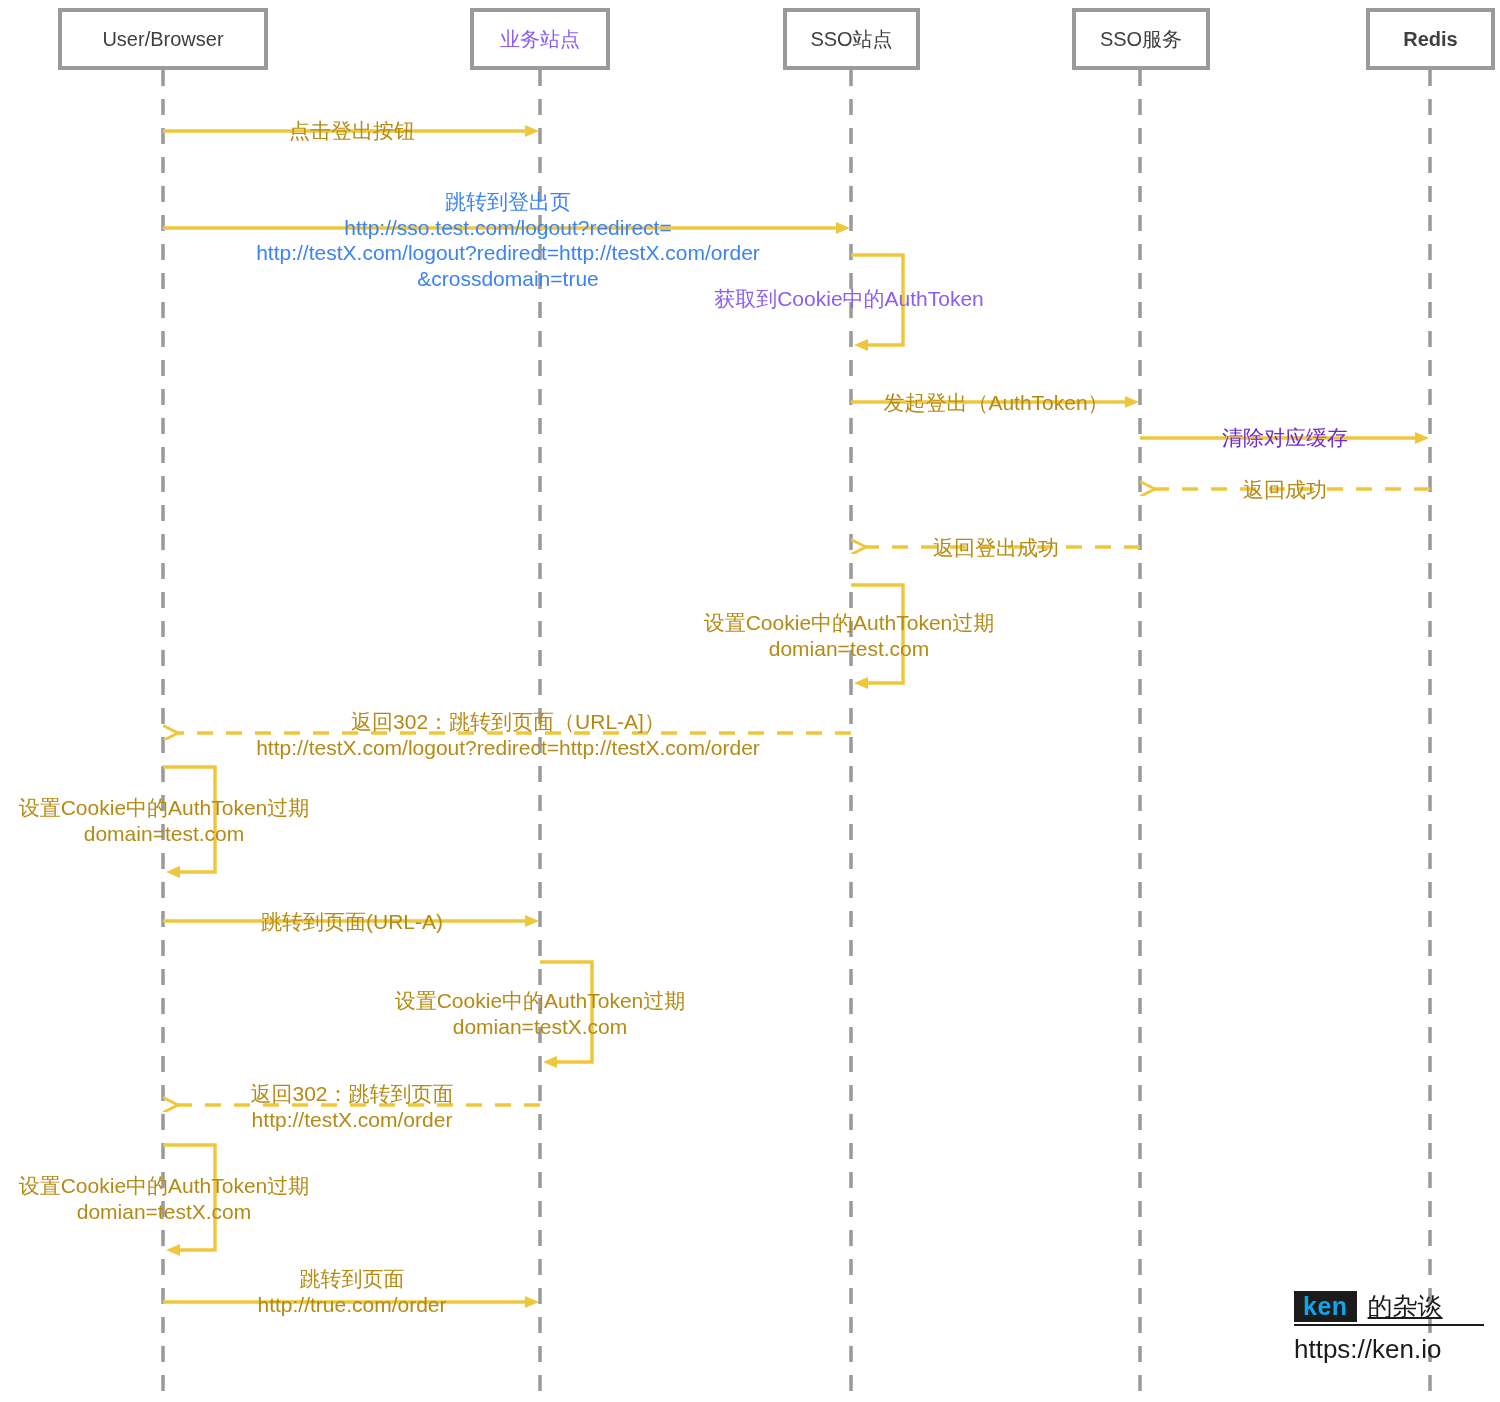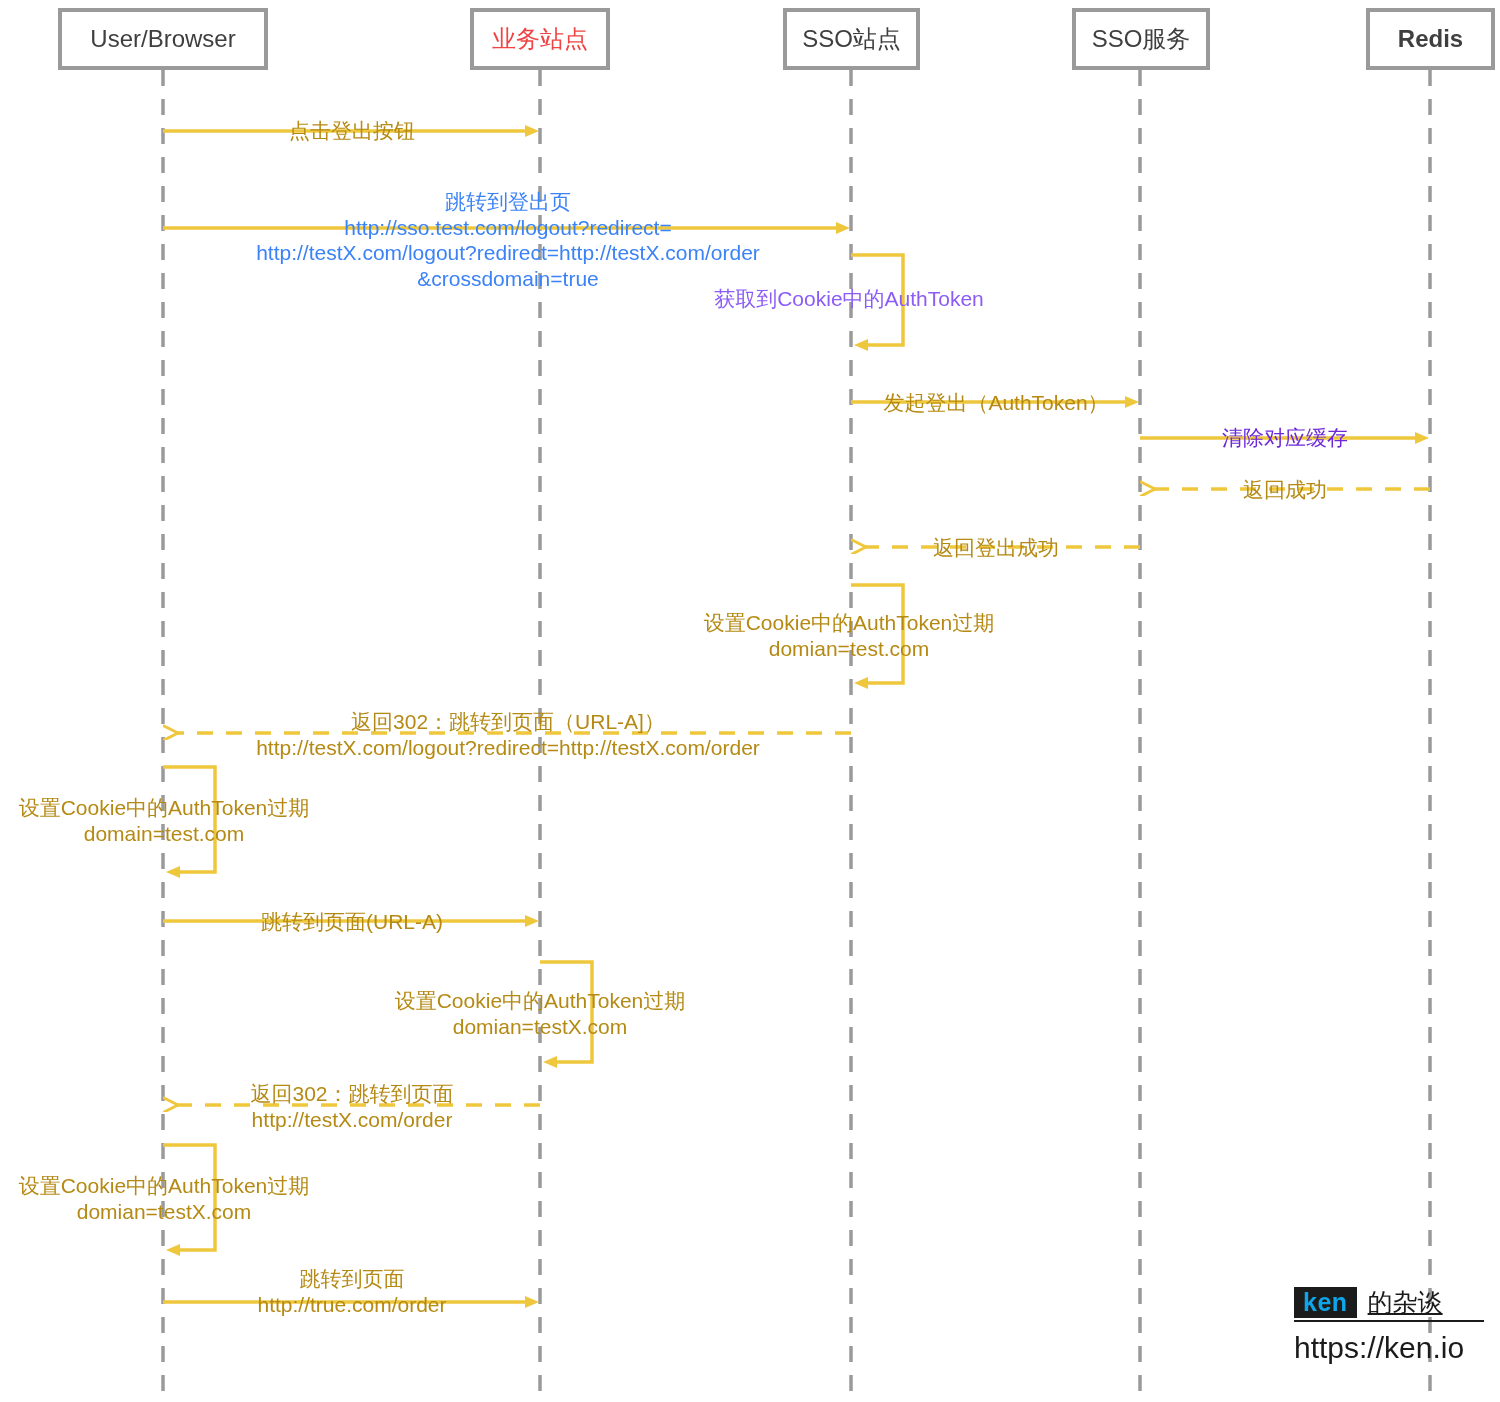--- a/index.html
+++ b/index.html
@@ -27,21 +27,21 @@
   
   .participant-box {
     position: absolute;
     box-sizing: border-box;
     border: 4px solid #9a9a9a;
     background: #ffffff;
     display: flex;
     align-items: center;
     justify-content: center;
     color: #3f3f3f;
-    font-size: 24px;
+    font-size: 20px;
     line-height: 1;
     white-space: nowrap;
   }
   .participant-label {
     pointer-events: none;
   }
   
   .msg-label {
     position: absolute;
     color: #b58a14;
@@ -80,21 +80,21 @@
   }
   .wm-text {
     color: #1b1b1b;
     font-size: 25px;
     margin-left: 11px;
     line-height: 1.05;
     text-decoration: underline;
   }
   .wm-url {
     color: #1b1b1b;
-    font-size: 30px;
+    font-size: 26px;
     margin-top: 9px;
     text-align: left;
     line-height: 1.1;
   }
 </style>
 </head>
 <body>
 
 <div id="diagram-root">
 
@@ -164,21 +164,21 @@
           <line x1="163" y1="1302" x2="526" y2="1302" stroke="#EFC73D" stroke-width="3.5" marker-end="url(#solid-head)"></line>
         </g>
       </g>
   </svg>
 
   <div id="participants-layer">
       <div class="participant-box" style="left: 58px; top: 8px; width: 210px; height: 62px; border-color: rgb(154, 154, 154);">
         <span class="participant-label" style="color: rgb(63, 63, 63);">User/Browser</span>
       </div>
       <div class="participant-box" style="left: 470px; top: 8px; width: 140px; height: 62px; border-color: rgb(154, 154, 154);">
-        <span class="participant-label" style="color: #ef4444;">业务站点</span>
+        <span class="participant-label" style="color: #8b5cf6;">业务站点</span>
       </div>
       <div class="participant-box" style="left: 783px; top: 8px; width: 137px; height: 62px; border-color: rgb(154, 154, 154);">
         <span class="participant-label" style="color: rgb(63, 63, 63);">SSO站点</span>
       </div>
       <div class="participant-box" style="left: 1072px; top: 8px; width: 138px; height: 62px; border-color: rgb(154, 154, 154);">
         <span class="participant-label" style="color: rgb(63, 63, 63);">SSO服务</span>
       </div>
       <div class="participant-box" style="left: 1366px; top: 8px; width: 129px; height: 62px; border-color: rgb(154, 154, 154); font-weight: bold;">
         <span class="participant-label" style="color: rgb(63, 63, 63);">Redis</span>
       </div>

